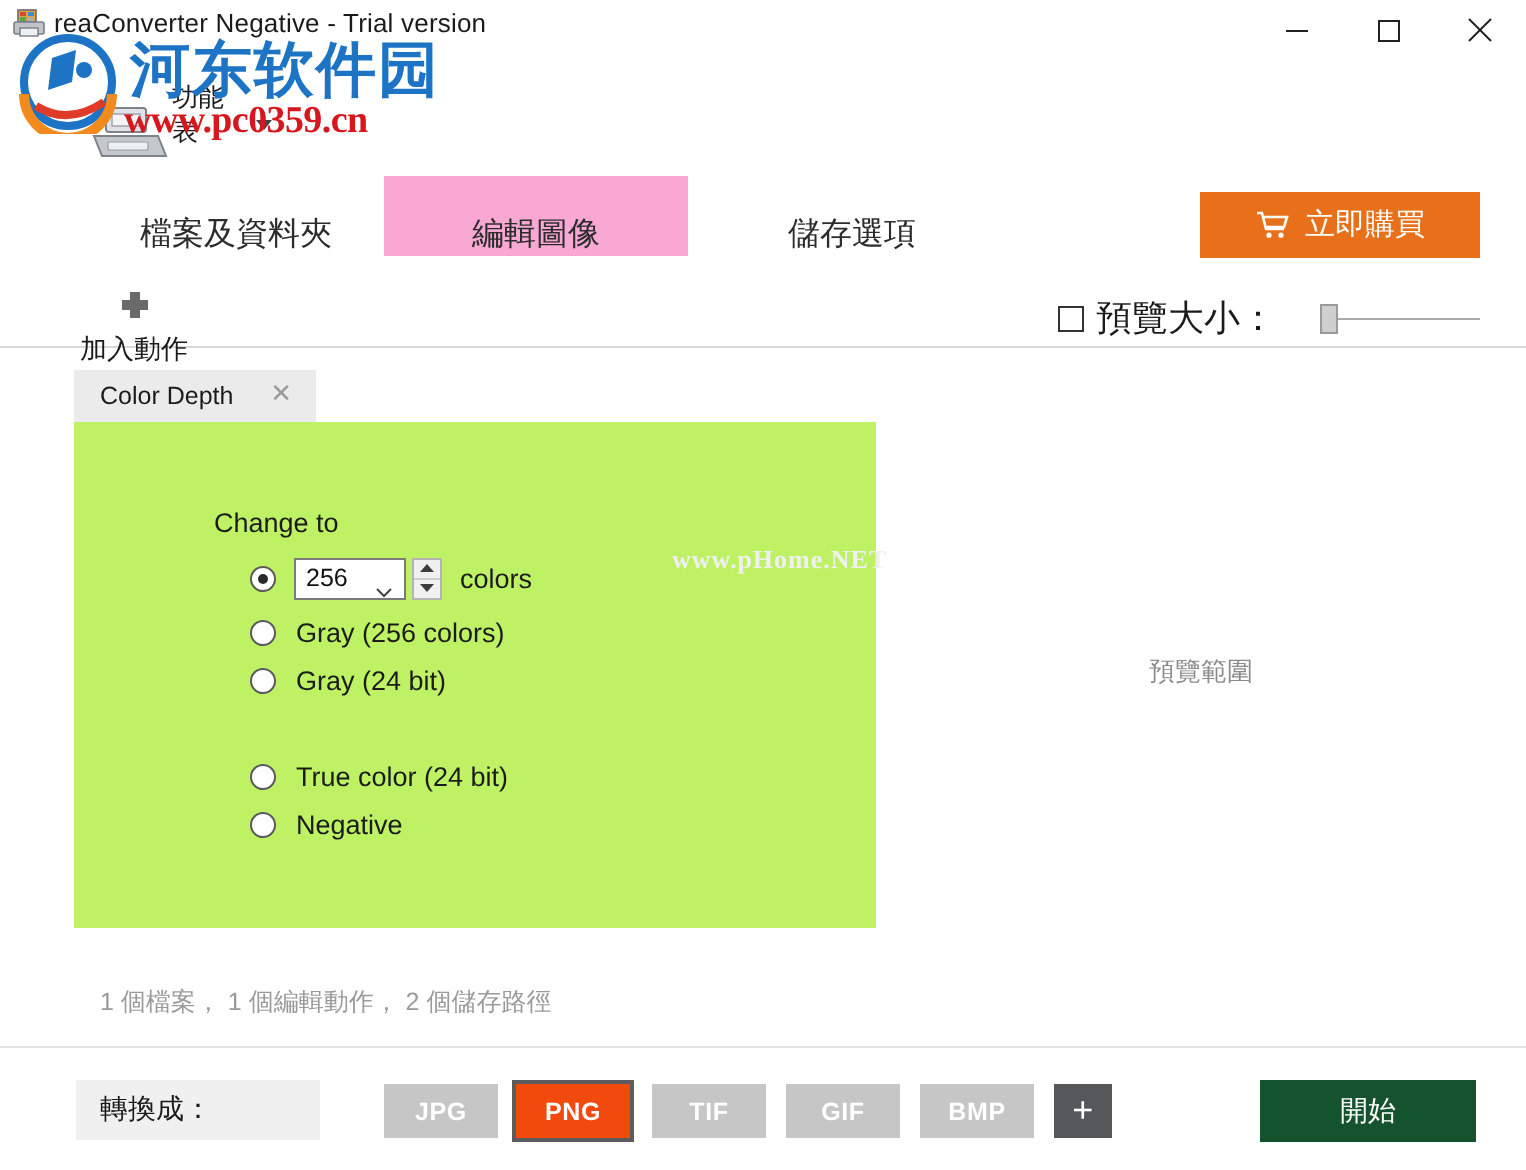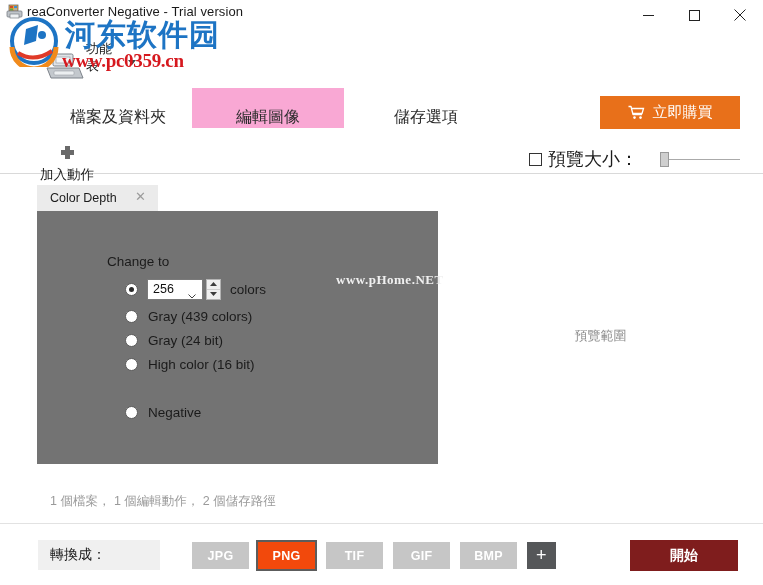--- a/index.html
+++ b/index.html
@@ -149,21 +149,21 @@
     display: flex; align-items: center;
     font-size: 12.5px; color: #1b1b1b;
   }
   .panel-tab .lbl { margin-left: 13px; }
   .panel-tab .xclose {
     position: absolute; right: 12px; top: 5px;
     font-size: 13px; color: #9b9b9b; cursor: pointer; line-height: 14px;
   }
   .panel-body {
     position: absolute; left: 37px; top: 211px; width: 401px; height: 253px;
-    background: #737373;
+    background: #bef264;
   }
   .changeto {
     position: absolute; left: 70px; top: 43px;
     font-size: 13.5px; color: #1b1b1b;
   }
   .opt {
     position: absolute; left: 88px;
     display: flex; align-items: center;
     font-size: 13.5px; color: #1b1b1b;
     height: 20px;
@@ -238,23 +238,23 @@
     display: flex; align-items: center; justify-content: center;
     font-size: 12.5px; font-weight: bold; color: #ffffff;
     background: #c6c6c6; cursor: pointer; letter-spacing: 0.3px;
   }
   .fmt.sel {
     background: #f2490c; outline: 2px solid #5c5c5c; outline-offset: 0px;
   }
   .fmt.addbtn { background: #555759; width: 29px; font-size: 18px; font-weight: normal; }
   .start-btn {
     position: absolute; right: 25px; top: 16px;
-    width: 108px; height: 31px; background: #7f1d1d; color: #ffffff;
+    width: 108px; height: 31px; background: #14532d; color: #ffffff;
     display: flex; align-items: center; justify-content: center;
-    font-size: 14px; cursor: pointer; font-weight: bold;
+    font-size: 14px; cursor: pointer;
   }
 </style>
 </head>
 <body>
 
 <div id="app">
 
   <div class="titlebar">
     <span class="title-icon">
       <svg width="18" height="16" viewBox="0 0 18 16">
@@ -387,29 +387,29 @@
           <svg width="7" height="4" viewBox="0 0 7 4">
               <polygon points="3.5,4 0,0 7,0" fill="#3d3d3d"></polygon>
             </svg>
         </div>
       </span>
       <span class="colors-lbl">colors</span>
     </div>
 
     <div class="opt" style="top:95px;">
       <span class="radio"></span>
-      <span class="olbl">Gray (439 colors)</span>
+      <span class="olbl">Gray (256 colors)</span>
     </div>
     <div class="opt" style="top:119px;">
       <span class="radio"></span>
       <span class="olbl">Gray (24 bit)</span>
     </div>
-    <div class="opt" style="top:143px;">
+    <div class="opt" style="top:167px;">
       <span class="radio"></span>
-      <span class="olbl">High color (16 bit)</span>
+      <span class="olbl">True color (24 bit)</span>
     </div>
     <div class="opt" style="top:191px;">
       <span class="radio"></span>
       <span class="olbl">Negative</span>
     </div>
   </div>
 
   <div class="wm-small">www.pHome.NET</div>
 
   <div class="preview-area">

